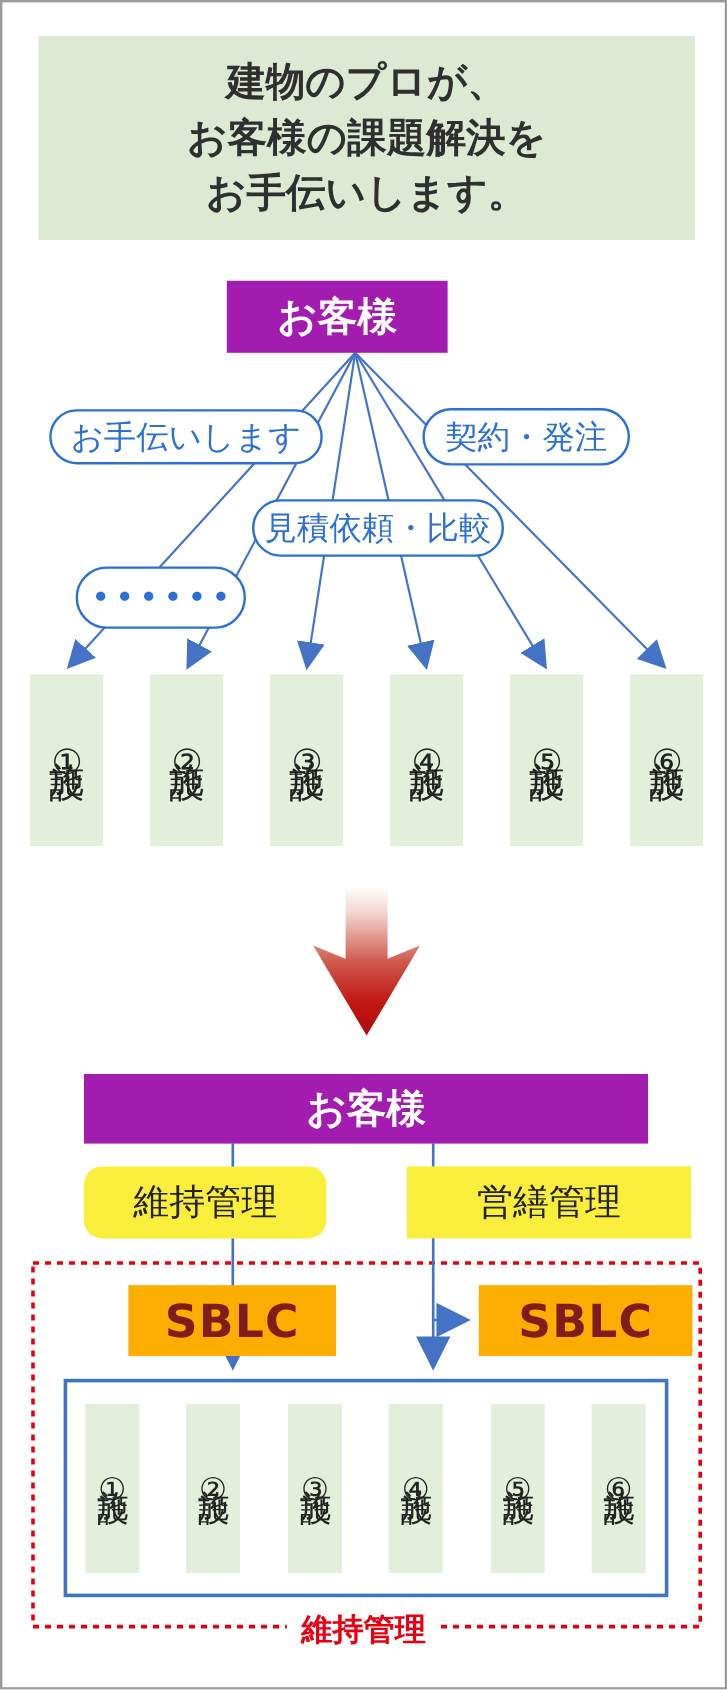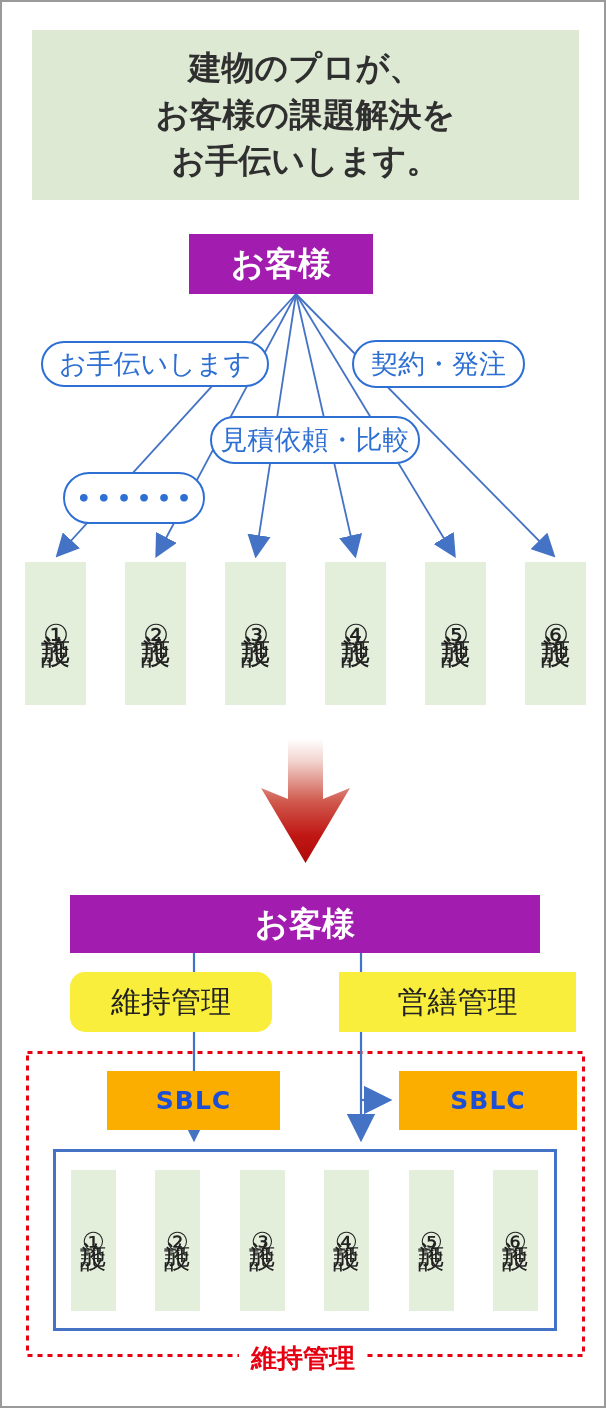--- a/index.html
+++ b/index.html
@@ -35,22 +35,22 @@
   .vtext{writing-mode:vertical-rl;text-orientation:upright;letter-spacing:3px;line-height:1;}
   .fac-top{font-size:29px;}
   .fac-bot{font-size:26px;}
   
   .yellow{
     background:#f8ee3b;color:#222222;display:flex;align-items:center;justify-content:center;
     font-size:30px;z-index:2;
   }
   
   .orange{
-    background:#fbae00;color:#1d4ed8;font-weight:bold;letter-spacing:1px;
-    display:flex;align-items:center;justify-content:center;font-size:25px;z-index:3;
+    background:#fbae00;color:#7f1d1d;font-weight:bold;letter-spacing:1px;
+    display:flex;align-items:center;justify-content:center;font-size:38px;z-index:3;
   }
   
   .facrect{
     left:51px;top:1147px;width:504px;height:182px;border:3px solid #4472c4;background:#ffffff;z-index:2;
   }
   
   .cloud{
     top:1339px;left:50%;transform:translateX(-50%);
     color:#e60012;font-weight:bold;font-size:26px;background:#ffffff;
     padding:0 12px;z-index:4;white-space:nowrap;

